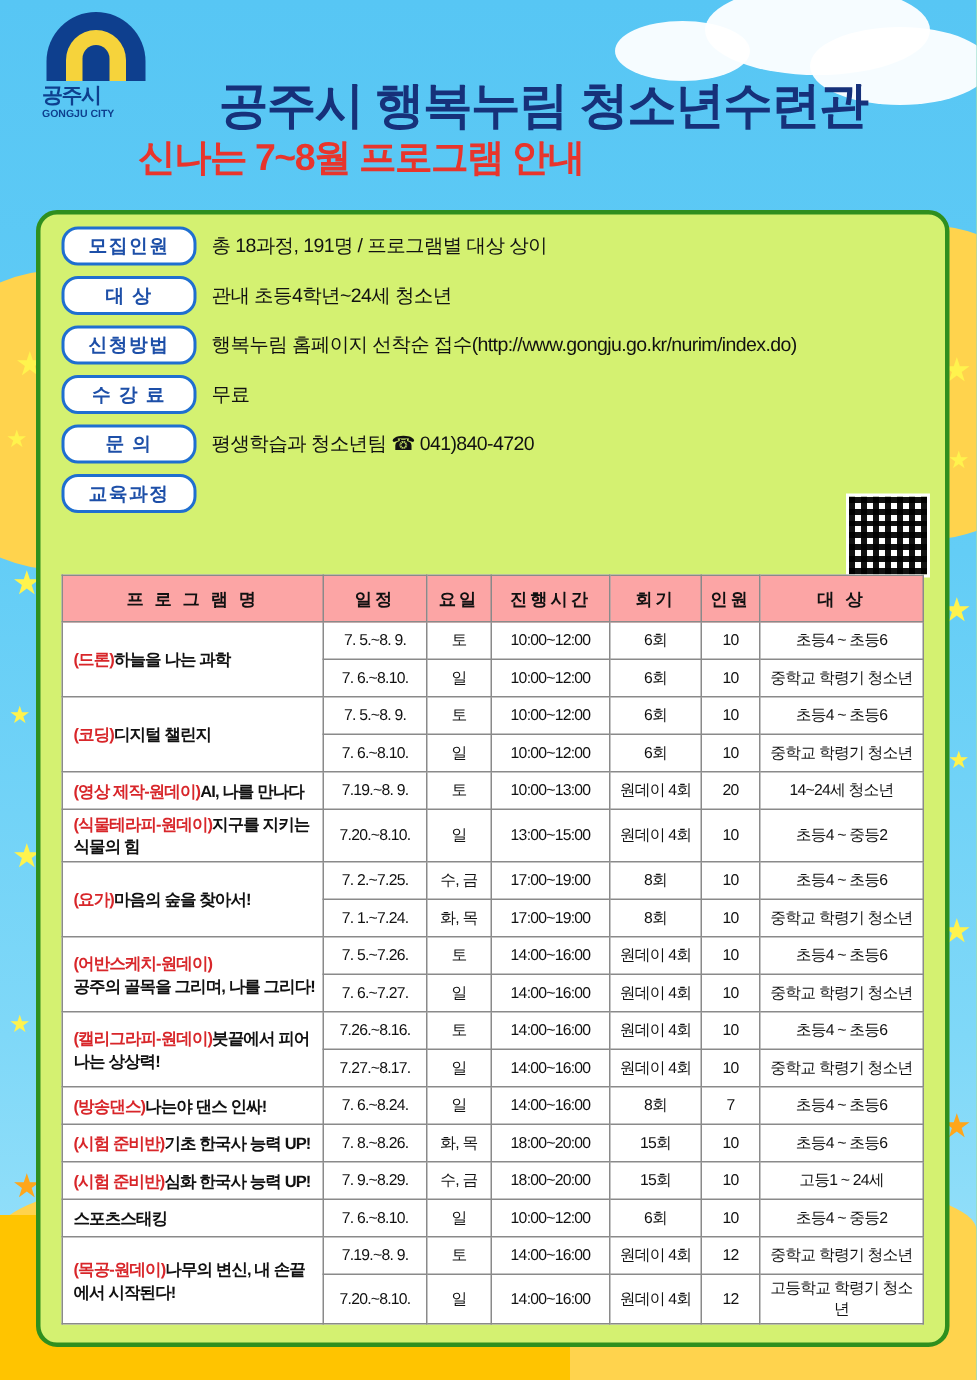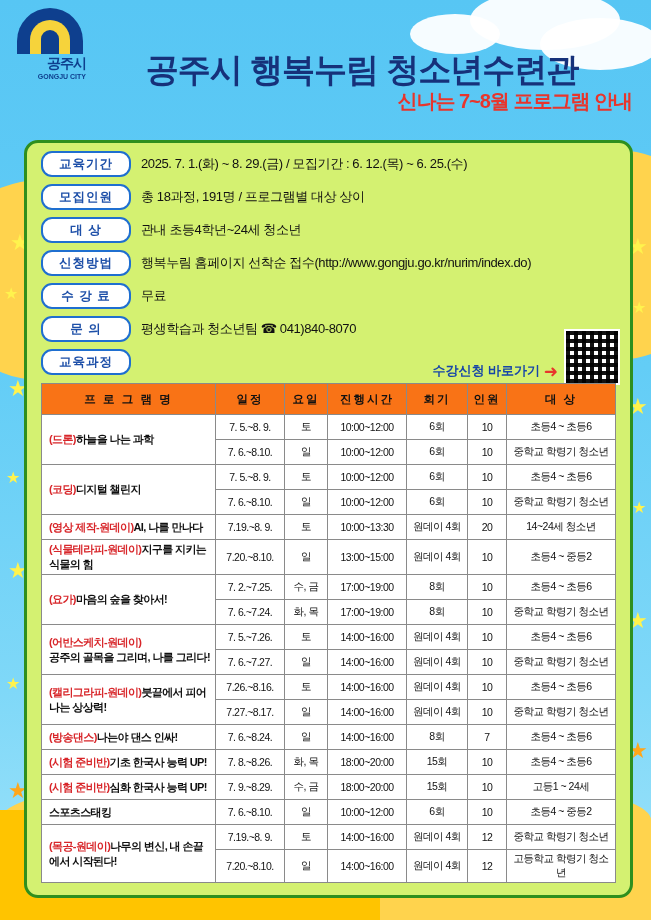--- a/index.html
+++ b/index.html
@@ -20,34 +20,34 @@
           background:#ffd34d;border-top-left-radius:60% 40%;border-top-right-radius:60% 40%;}
   .ground2{position:absolute;left:-40px;bottom:0;width:420px;height:110px;background:#ffc400;
            border-top-right-radius:70% 60%;}
   .hill-l{position:absolute;left:-60px;top:180px;width:200px;height:200px;background:#ffd34d;border-radius:50%;}
   .hill-r{position:absolute;right:-70px;top:150px;width:210px;height:210px;background:#ffd34d;border-radius:50%;}
   .star{position:absolute;color:#fff34d;font-size:22px;line-height:1;}
   .star.s2{font-size:16px;}
   .star.o{color:#ffa61a;}
 
   
-  .logo{position:absolute;left:14px;top:8px;width:72px;height:80px;text-align:right;}
+  .logo{position:absolute;left:28px;top:8px;width:72px;height:80px;text-align:left;}
   .logo .arch{width:66px;height:46px;margin:0 auto;background:#0e3f8e;
     border-top-left-radius:33px;border-top-right-radius:33px;position:relative;}
   .logo .arch:before{content:"";position:absolute;left:13px;top:12px;width:40px;height:34px;
     background:#f6d33b;border-top-left-radius:20px;border-top-right-radius:20px;}
   .logo .arch:after{content:"";position:absolute;left:24px;top:22px;width:18px;height:24px;
     background:#0e3f8e;border-top-left-radius:9px;border-top-right-radius:9px;}
   .logo .nm{font-size:14px;font-weight:bold;color:#0e3f8e;letter-spacing:-1px;margin-top:1px;}
   .logo .en{font-size:7px;font-weight:bold;color:#0e3f8e;letter-spacing:0px;}
 
   .title1{position:absolute;left:92px;top:48px;width:540px;text-align:center;
     font-size:33px;font-weight:bold;color:#16317a;letter-spacing:-1px;}
-  .title2{position:absolute;left:92px;top:88px;width:540px;text-align:right;
-    font-size:20px;font-weight:bold;color:#e8352c;letter-spacing:-1px;}
+  .title2{position:absolute;left:92px;top:88px;width:540px;text-align:left;
+    font-size:25px;font-weight:bold;color:#e8352c;letter-spacing:-1px;}
 
   
   .panel{position:absolute;left:24px;top:140px;width:603px;height:752px;
     background:#d4f171;border:3px solid #2f8f1e;border-radius:14px;}
   .info{position:absolute;left:14px;top:8px;width:580px;}
   .row{display:flex;align-items:center;margin-bottom:7px;}
   .tag{flex:0 0 auto;min-width:72px;height:22px;line-height:22px;text-align:center;
     border:2px solid #1f6fd0;border-radius:11px;background:#ffffff;color:#1d4fa8;
     font-size:12.5px;font-weight:bold;padding:0 7px;letter-spacing:1px;}
   .val{font-size:13px;color:#111;margin-left:10px;letter-spacing:-.4px;}
@@ -57,21 +57,21 @@
       repeating-linear-gradient(0deg,#111 0 4px,#fff 4px 8px);
     background-blend-mode:multiply;border:2px solid #fff;}
   .applynow{position:absolute;right:72px;top:218px;font-size:13px;font-weight:bold;color:#1746a8;}
   .arrow{display:inline-block;color:#e8352c;font-size:17px;font-weight:bold;vertical-align:-2px;}
 
   
   .tablewrap{position:absolute;left:14px;top:240px;width:575px;}
   table{border-collapse:collapse;width:575px;background:#fff;}
   th,td{border:1px solid #8a8a8a;font-size:10.5px;color:#111;text-align:center;
         padding:2px 2px;letter-spacing:-.5px;}
-  thead th{background:#f97316;font-weight:bold;font-size:11.5px;height:26px;letter-spacing:2px;}
+  thead th{background:#fca5a5;font-weight:bold;font-size:11.5px;height:26px;letter-spacing:2px;}
   td.name{text-align:left;padding-left:7px;font-size:11px;letter-spacing:-.6px;}
   td.name .k{color:#d8262a;font-weight:bold;}
   td.name .t{color:#111;font-weight:bold;}
   .c-date{width:64px;}
   .c-day{width:38px;}
   .c-time{width:74px;}
   .c-cnt{width:56px;}
   .c-num{width:34px;}
   .c-target{width:104px;}
   tr{height:25px;}
@@ -111,26 +111,20 @@
     <div class="nm">공주시</div>
     <div class="en">GONGJU CITY</div>
   </div>
 
   <div class="title1">공주시 행복누림 청소년수련관</div>
   <div class="title2">신나는 7~8월 프로그램 안내</div>
 
   <div class="panel">
     <div class="info">
 
-      <div class="row">
-        <div class="tag">교육기간</div>
-        <div class="val">
-          <span>2025. 7. 1.(화) ~ 8. 29.(금) / 모집기간 : 6. 12.(목) ~ 6. 25.(수)</span>
-        </div>
-      </div>
 
       <div class="row">
         <div class="tag">모집인원</div>
         <div class="val">총 18과정, 191명 / 프로그램별 대상 상이</div>
       </div>
 
 
       <div class="row">
         <div class="tag">대    상</div>
         <div class="val">관내 초등4학년~24세 청소년</div>
@@ -141,33 +135,29 @@
         <div class="val">행복누림 홈페이지 선착순 접수(http://www.gongju.go.kr/nurim/index.do)</div>
       </div>
 
       <div class="row">
         <div class="tag">수 강 료</div>
         <div class="val">무료</div>
       </div>
 
       <div class="row">
         <div class="tag">문    의</div>
-        <div class="val">평생학습과 청소년팀 ☎ 041)840-8070</div>
+        <div class="val">평생학습과 청소년팀 ☎ 041)840-4720</div>
       </div>
 
       <div class="row">
         <div class="tag">교육과정</div>
         <div class="val"></div>
       </div>
     </div>
 
-    <div class="applynow">
-      <span>수강신청 바로가기</span>
-      <span class="arrow">➜</span>
-    </div>
     <div class="qr"></div>
 
     <div class="tablewrap">
       <table>
         <thead>
           <tr>
             <th>프 로 그 램 명</th>
             <th class="c-date">일정</th>
             <th class="c-day">요일</th>
             <th class="c-time">진행시간</th>
@@ -208,21 +198,21 @@
               <td class="c-day">일</td>
               <td class="c-time">10:00~12:00</td>
               <td class="c-cnt">6회</td>
               <td class="c-num">10</td>
               <td class="c-target">중학교 학령기 청소년</td>
             </tr>
             <tr>
               <td class="name" rowspan="1"><span class="k">(영상 제작-원데이)</span><span class="t">AI, 나를 만나다</span></td>
               <td class="c-date">7.19.~8. 9.</td>
               <td class="c-day">토</td>
-              <td class="c-time">10:00~13:30</td>
+              <td class="c-time">10:00~13:00</td>
               <td class="c-cnt">원데이 4회</td>
               <td class="c-num">20</td>
               <td class="c-target">14~24세 청소년</td>
             </tr>
             <tr>
               <td class="name" rowspan="1"><span class="k">(식물테라피-원데이)</span><span class="t">지구를 지키는 식물의 힘</span></td>
               <td class="c-date">7.20.~8.10.</td>
               <td class="c-day">일</td>
               <td class="c-time">13:00~15:00</td>
               <td class="c-cnt">원데이 4회</td>
@@ -232,21 +222,21 @@
             <tr>
               <td class="name" rowspan="2"><span class="k">(요가)</span><span class="t">마음의 숲을 찾아서!</span></td>
               <td class="c-date">7. 2.~7.25.</td>
               <td class="c-day">수, 금</td>
               <td class="c-time">17:00~19:00</td>
               <td class="c-cnt">8회</td>
               <td class="c-num">10</td>
               <td class="c-target">초등4 ~ 초등6</td>
             </tr>
             <tr>
-              <td class="c-date">7. 6.~7.24.</td>
+              <td class="c-date">7. 1.~7.24.</td>
               <td class="c-day">화, 목</td>
               <td class="c-time">17:00~19:00</td>
               <td class="c-cnt">8회</td>
               <td class="c-num">10</td>
               <td class="c-target">중학교 학령기 청소년</td>
             </tr>
             <tr>
               <td class="name" rowspan="2"><span class="k">(어반스케치-원데이)</span><br><span class="t">공주의 골목을 그리며, 나를 그리다!</span></td>
               <td class="c-date">7. 5.~7.26.</td>
               <td class="c-day">토</td>

